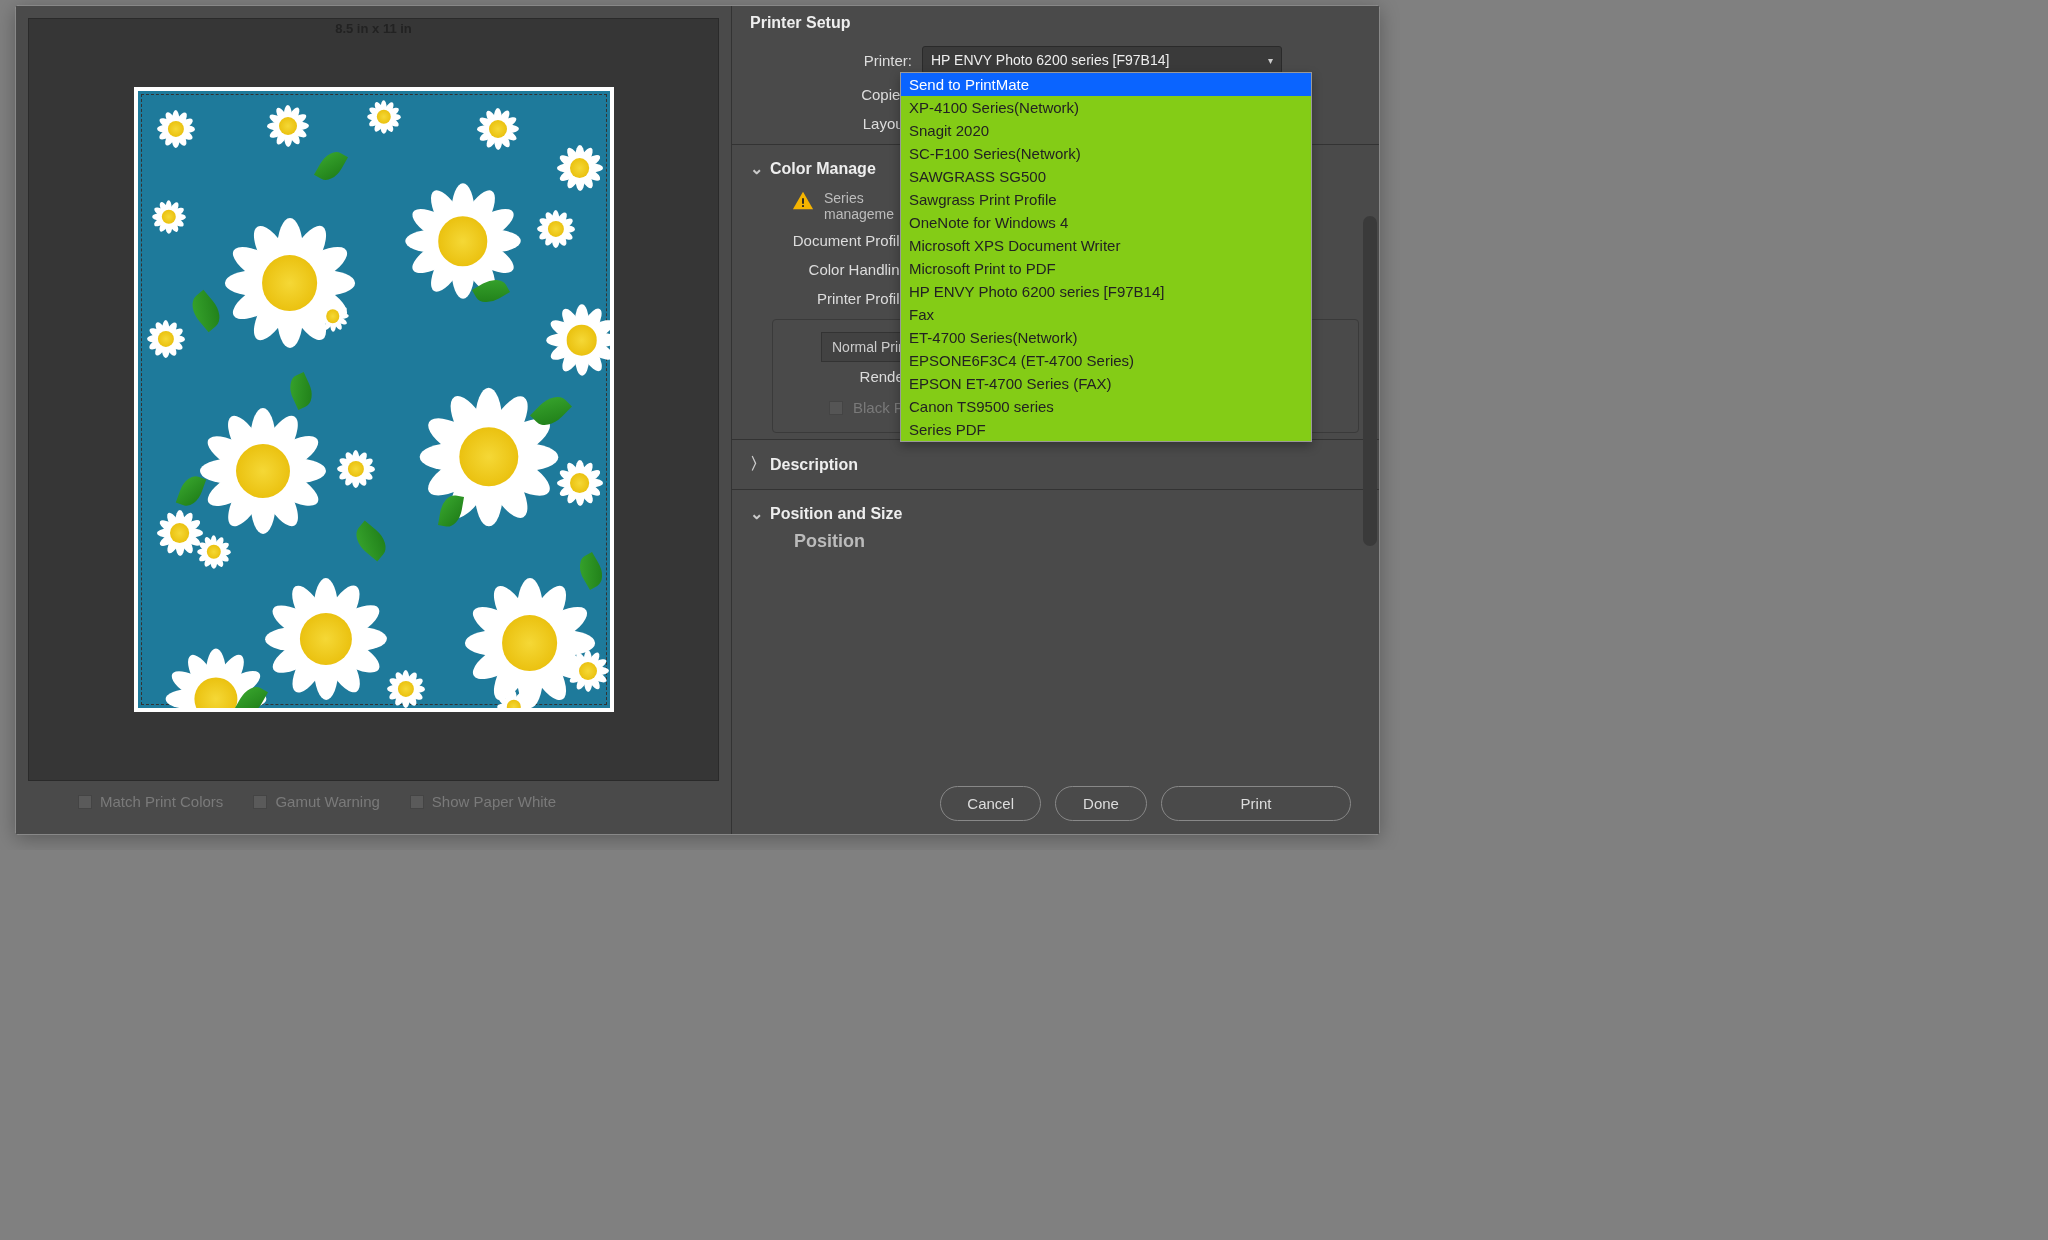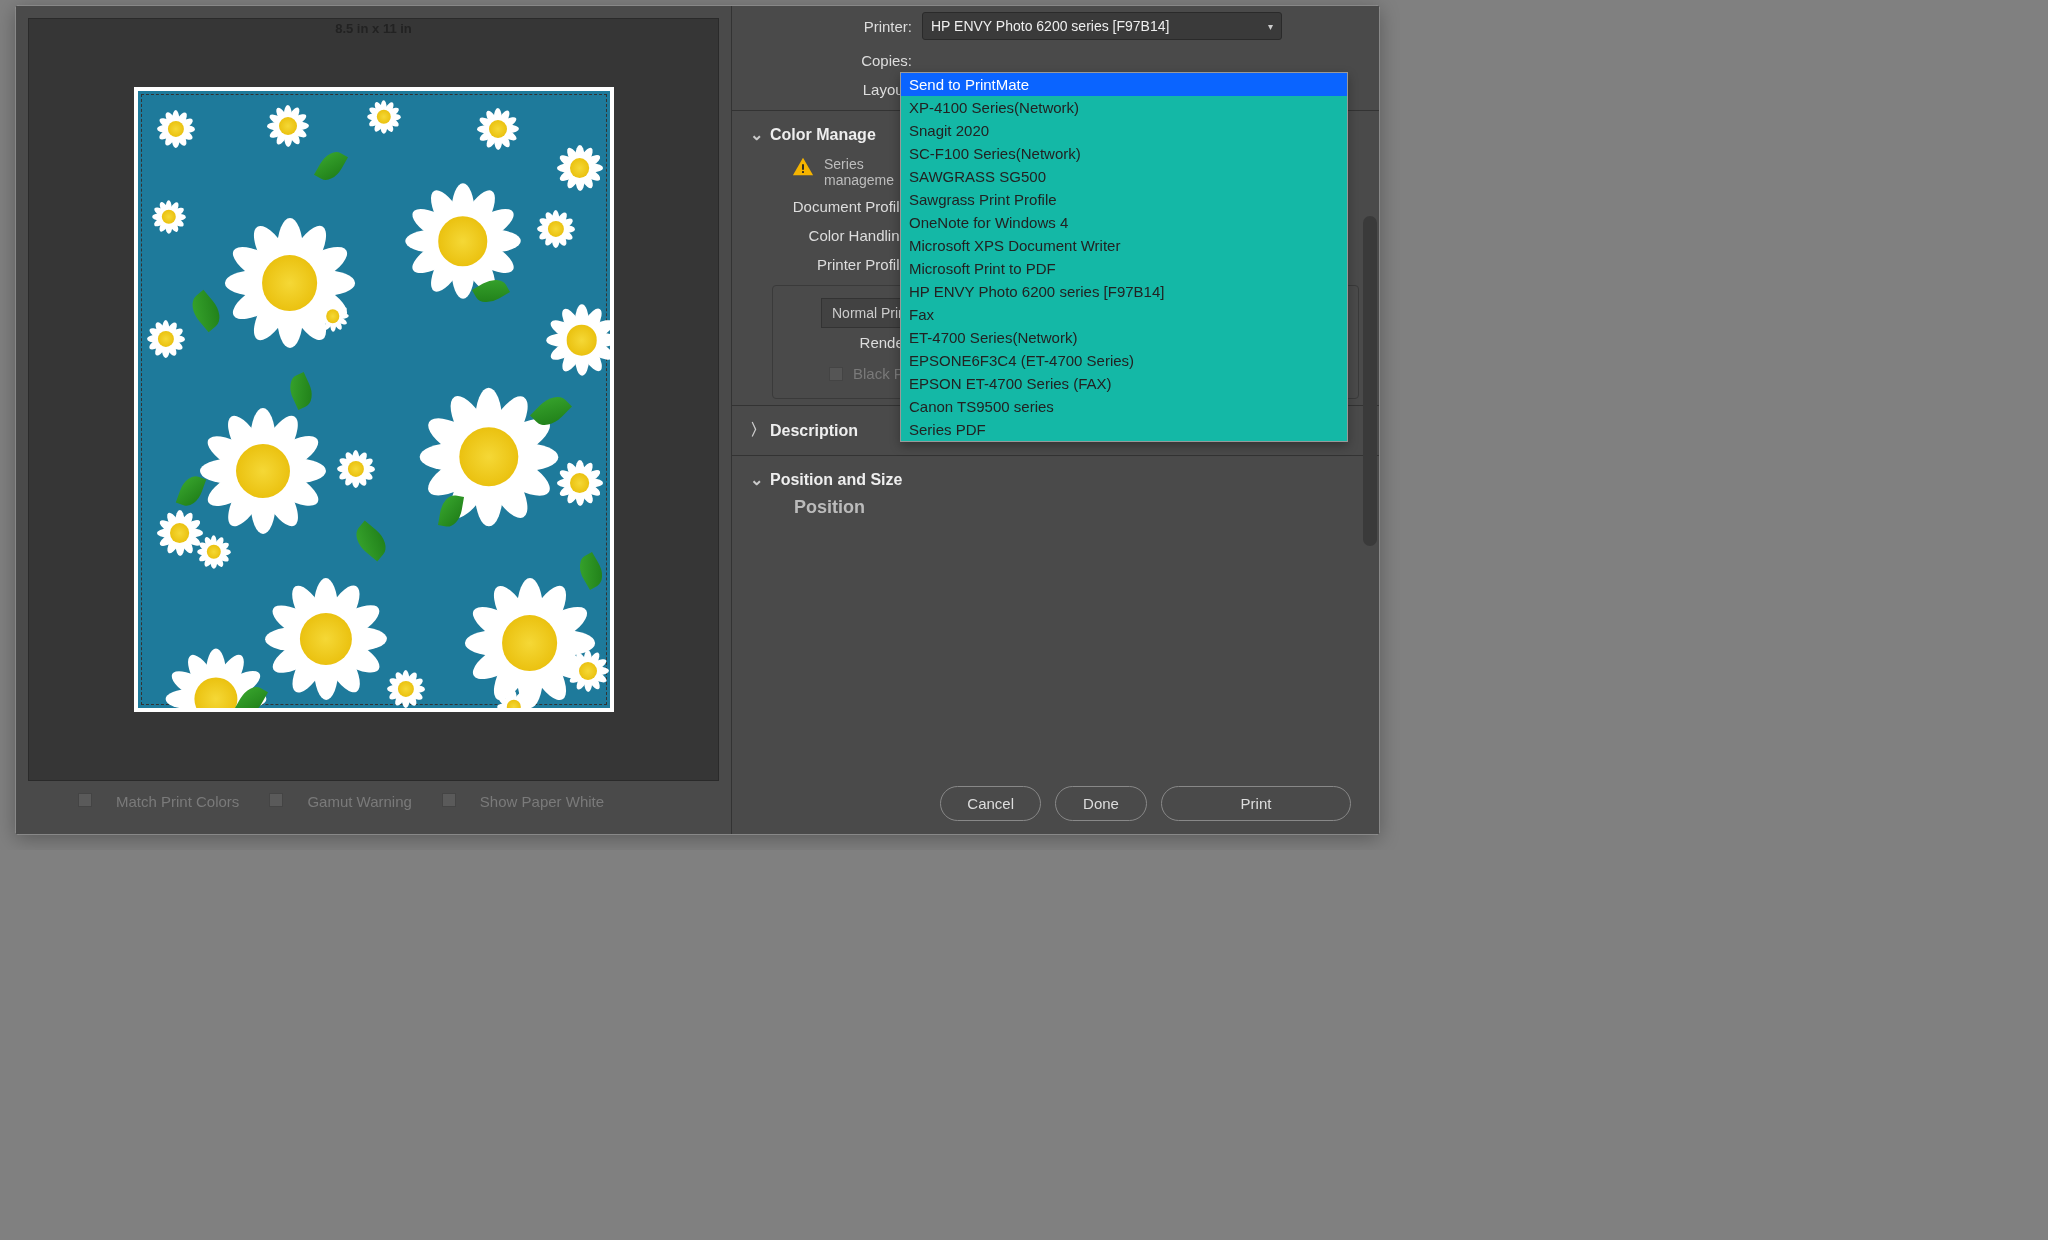--- a/index.html
+++ b/index.html
@@ -54,21 +54,21 @@
 }
 
 .daisy { position:absolute; }
 .daisy .center { position:absolute; left:50%; top:50%; transform:translate(-50%,-50%); background:radial-gradient(#f5d836,#e6b800); border-radius:50%; }
 .daisy .petal { position:absolute; left:50%; top:50%; background:#fff; border-radius:50% 50% 48% 48%; transform-origin:center bottom; }
 .leaf { position:absolute; width:26px; height:40px; background:linear-gradient(120deg,#3aa82f,#1d7a16); border-radius:60% 0 60% 0; }
 
 .preview-opts {
   display:flex; gap:30px; padding:12px 50px;
 }
-.chk { display:flex; align-items:flex-start; gap:24px; color:#7a7a7a; font-size:15px; }
+.chk { display:flex; align-items:center; gap:8px; color:#7a7a7a; font-size:15px; }
 .chk .box { width:14px; height:14px; background:#5a5a5a; border:1px solid #444; }
 
 .right-pane {
   flex:1;
   border-left:1px solid #333;
   display:flex; flex-direction:column;
   position:relative;
 }
 .settings-scroll {
   flex:1;
@@ -99,22 +99,22 @@
 .inner-box { margin:6px 20px 6px 40px; border:1px solid #3a3a3a; border-radius:4px; padding:8px 0; background:#4a4a4a; }
 .inner-box .form-row label { width:170px; }
 .normal-print { margin-left:48px; margin-right:24px; margin-top:4px; background:#424242; border:1px solid #333; padding:6px 10px; color:#ccc; font-size:14px; width:auto; display:inline-block; }
 .chk-row { display:flex; align-items:center; gap:10px; padding:8px 20px 8px 56px; color:#7a7a7a; font-size:15px; }
 .chk-row .box { width:14px; height:14px; background:#555; border:1px solid #444; }
 
 
 .dropdown {
   position:absolute;
   left: 168px; top: 66px;
-  width: 448px;
-  background:#14b8a6;
+  width: 412px;
+  background:#84cc16;
   border:1px solid #999;
   box-shadow:0 4px 10px rgba(0,0,0,0.3);
   z-index:50;
   font-size:15px;
 }
 .dropdown .opt { padding:3px 8px; color:#222; cursor:default; }
 .dropdown .opt.selected { background:#0a64ff; color:#fff; }
 
 .right-scrollbar {
   position:absolute; right:2px; top:210px; width:14px; height:330px;
@@ -532,20 +532,23 @@
         <div class="chk">
             <span class="box"></span>
             <span>Show Paper White</span>
           </div>
       </div>
     </div>
 
     <div class="right-pane">
       <div class="settings-scroll">
 
+        <div class="section-header">
+          <span>Printer Setup</span>
+        </div>
 
         <div class="form-row">
           <label>Printer:</label>
           <div class="select">
             <span>HP ENVY Photo 6200 series [F97B14]</span>
             <span class="caret">▾</span>
           </div>
         </div>
         <div class="form-row">
           <label>Copies:</label>

